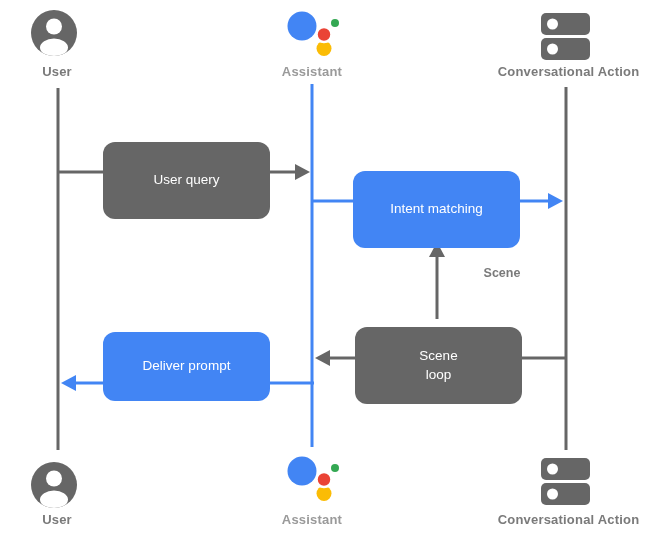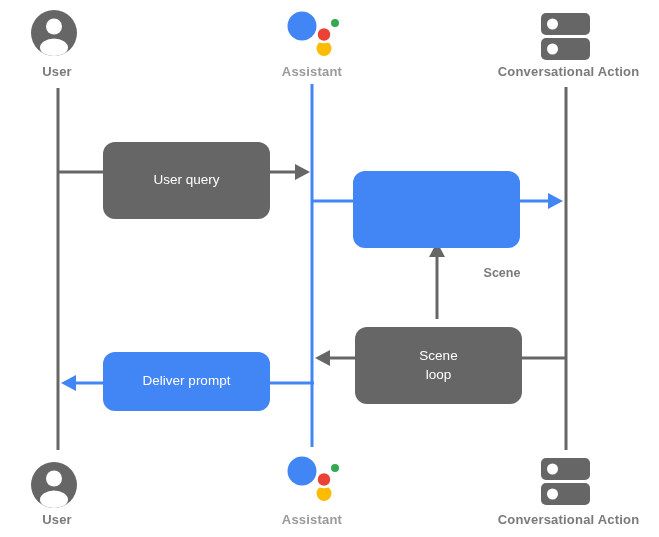--- a/index.html
+++ b/index.html
@@ -68,28 +68,29 @@
       <line class="wire-blue" x1="314" y1="383" x2="75" y2="383"></line>
       <polygon class="head-blue" points="61,383 76,375 76,391"></polygon>
     </g>
   </svg>
 
   <div class="box box-gray" style="left:103px; top:134px; width:167px; height:77px;">
     <span>User query</span>
   </div>
 
   <div class="box box-blue" style="left:353px; top:163px; width:167px; height:77px;">
+    <span>Intent matching</span>
   </div>
 
   <div class="box box-gray" style="left:355px; top:319px; width:167px; height:77px;">
     <span>Scene</span>
     <span>loop</span>
   </div>
 
-  <div class="box box-blue" style="left:103px; top:344px; width:167px; height:59px;">
+  <div class="box box-blue" style="left:103px; top:324px; width:167px; height:69px;">
     <span>Deliver prompt</span>
   </div>
 
   <div class="annotation" style="left:437px; top:266px; width:130px;">
     <div>Scene</div>
   </div>
 
   <svg class="icon" style="left:31px; top:10px;" width="46" height="46" viewBox="0 0 46 46">
     <clipPath id="uclip-top">
         <circle cx="23" cy="23" r="23"></circle>

